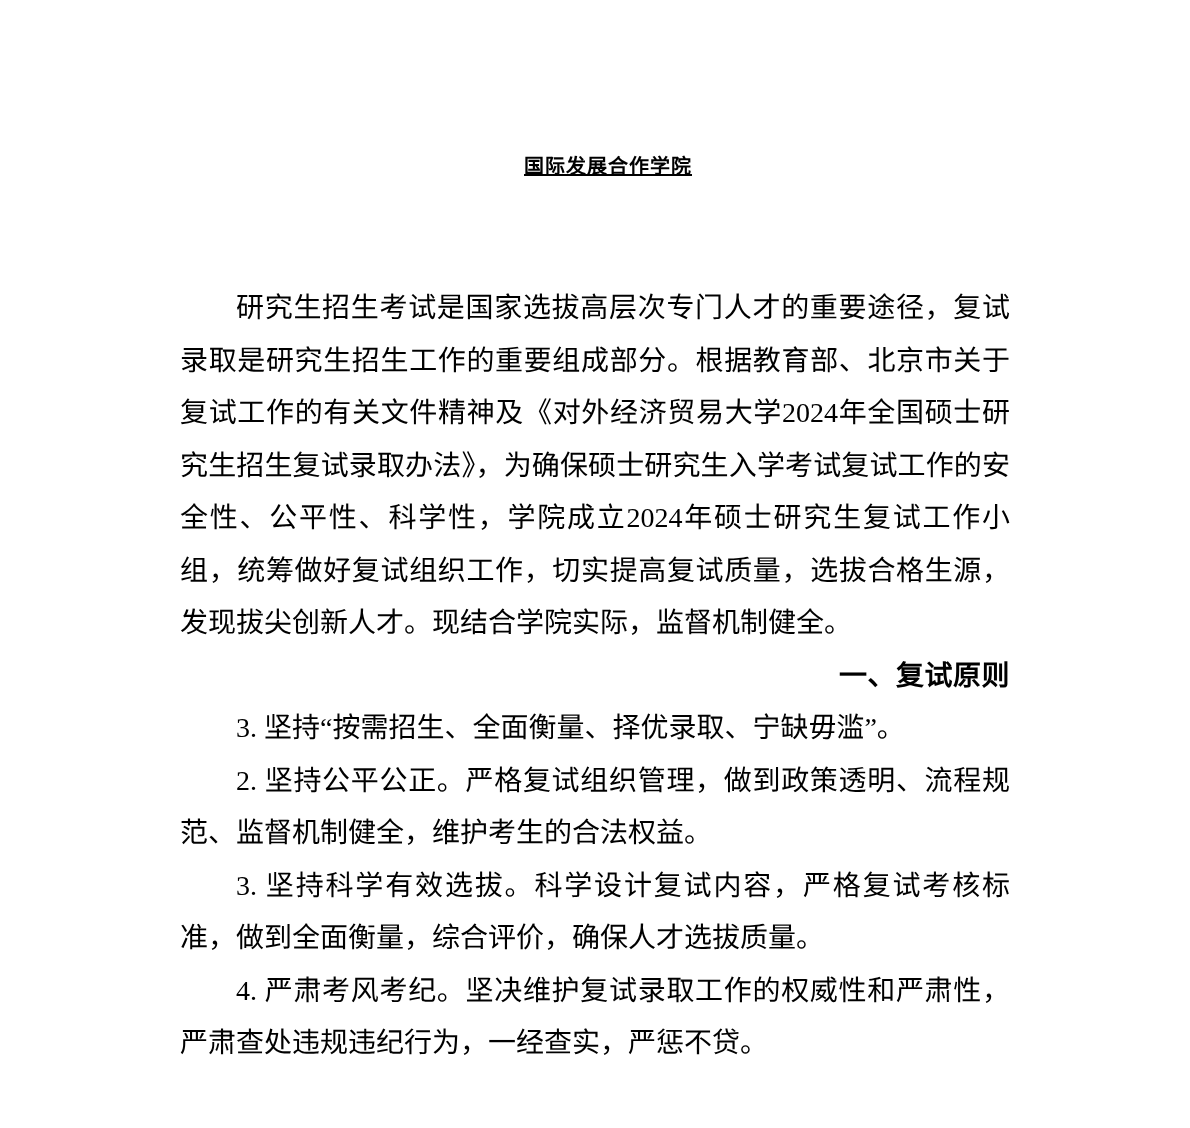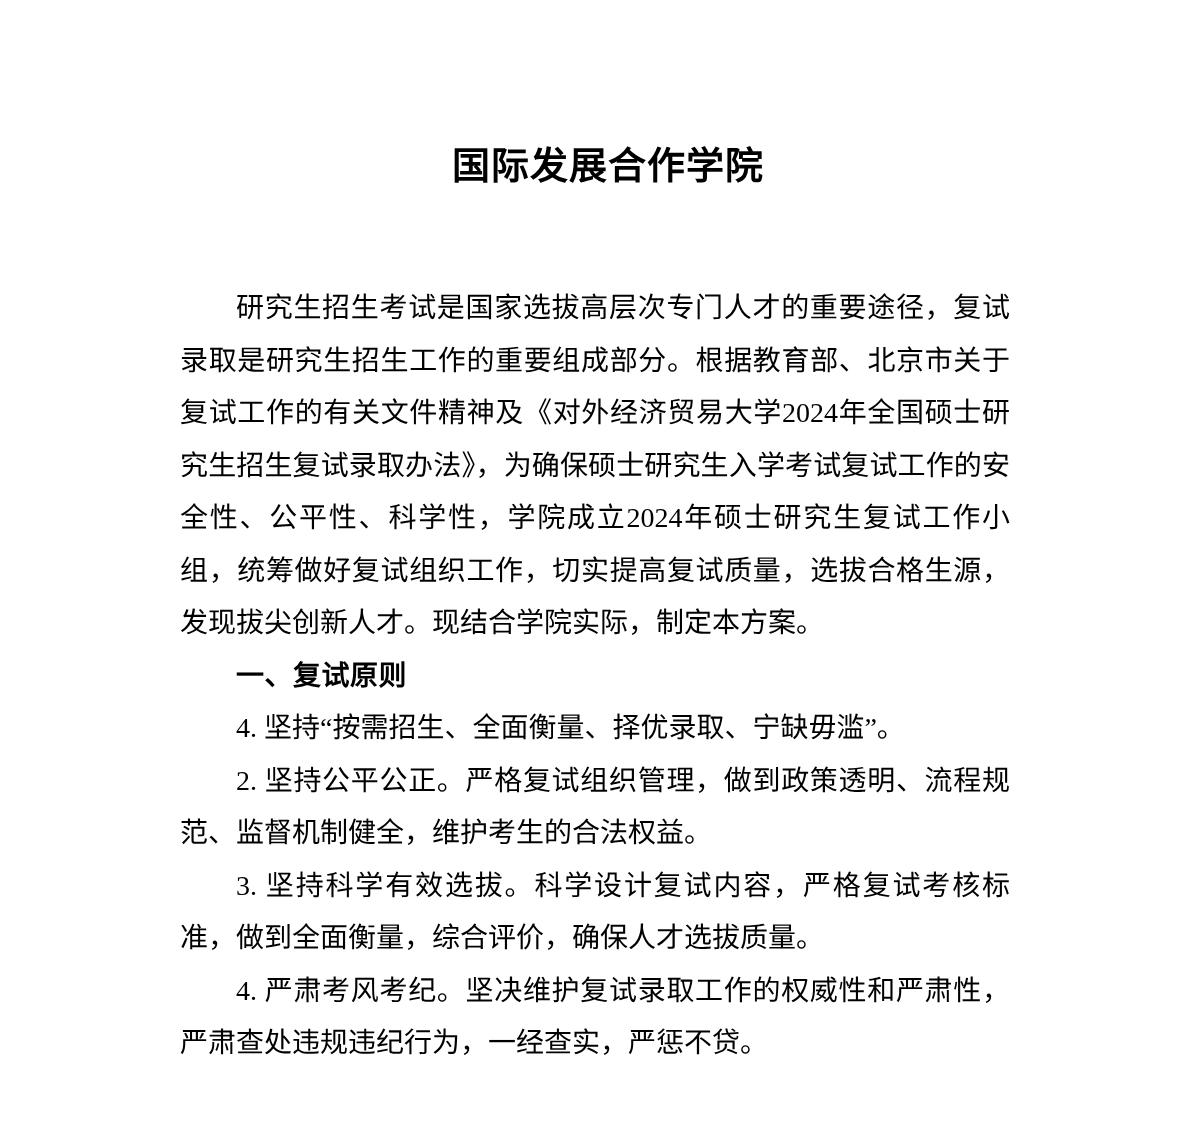--- a/index.html
+++ b/index.html
@@ -17,63 +17,64 @@
     padding: 135px 180px 0 180px;
     overflow: hidden;
     color: #000000;
   }
   .titles {
     margin-left: 26px; 
   }
   .doc-title {
     font-family: "Liberation Sans", "DejaVu Sans", sans-serif;
     font-weight: 700;
-    font-size: 38px;
+    font-size: 20px;
     line-height: 63px;
     text-align: center;
     margin: 0;
     letter-spacing: 1px;
+    text-decoration: underline;
   }
   .doc-body {
     margin-top: 84px;
     font-family: "Liberation Serif", "DejaVu Serif", serif;
     font-size: 28px;
     line-height: 52.5px;
     text-align: justify;
   }
   .para {
     margin: 0;
     text-indent: 2em;
   }
   .section-heading {
     margin: 0;
     text-indent: 2em;
     font-family: "Liberation Sans", "DejaVu Sans", sans-serif;
     font-weight: 700;
     font-size: 28px;
     line-height: 52.5px;
-    text-align: left;
+    text-align: right;
     letter-spacing: 0.5px;
   }
 </style>
 </head>
 <body>
 
 <div class="page">
 
   <div class="titles">
     <h1 class="doc-title">国际发展合作学院</h1>
   </div>
 
   <div class="doc-body">
-    <p class="para">研究生招生考试是国家选拔高层次专门人才的重要途径，复试录取是研究生招生工作的重要组成部分。根据教育部、北京市关于复试工作的有关文件精神及《对外经济贸易大学2024年全国硕士研究生招生复试录取办法》，为确保硕士研究生入学考试复试工作的安全性、公平性、科学性，学院成立2024年硕士研究生复试工作小组，统筹做好复试组织工作，切实提高复试质量，选拔合格生源，发现拔尖创新人才。现结合学院实际，制定本方案。</p>
+    <p class="para">研究生招生考试是国家选拔高层次专门人才的重要途径，复试录取是研究生招生工作的重要组成部分。根据教育部、北京市关于复试工作的有关文件精神及《对外经济贸易大学2024年全国硕士研究生招生复试录取办法》，为确保硕士研究生入学考试复试工作的安全性、公平性、科学性，学院成立2024年硕士研究生复试工作小组，统筹做好复试组织工作，切实提高复试质量，选拔合格生源，发现拔尖创新人才。现结合学院实际，监督机制健全。</p>
 
     <p class="section-heading">一、复试原则</p>
 
-    <p class="para">4. 坚持“按需招生、全面衡量、择优录取、宁缺毋滥”。</p>
+    <p class="para">3. 坚持“按需招生、全面衡量、择优录取、宁缺毋滥”。</p>
 
     <p class="para">2. 坚持公平公正。严格复试组织管理，做到政策透明、流程规范、监督机制健全，维护考生的合法权益。</p>
 
     <p class="para">3. 坚持科学有效选拔。科学设计复试内容，严格复试考核标准，做到全面衡量，综合评价，确保人才选拔质量。</p>
 
     <p class="para">4. 严肃考风考纪。坚决维护复试录取工作的权威性和严肃性，严肃查处违规违纪行为，一经查实，严惩不贷。</p>
   </div>
 
 </div>
 

